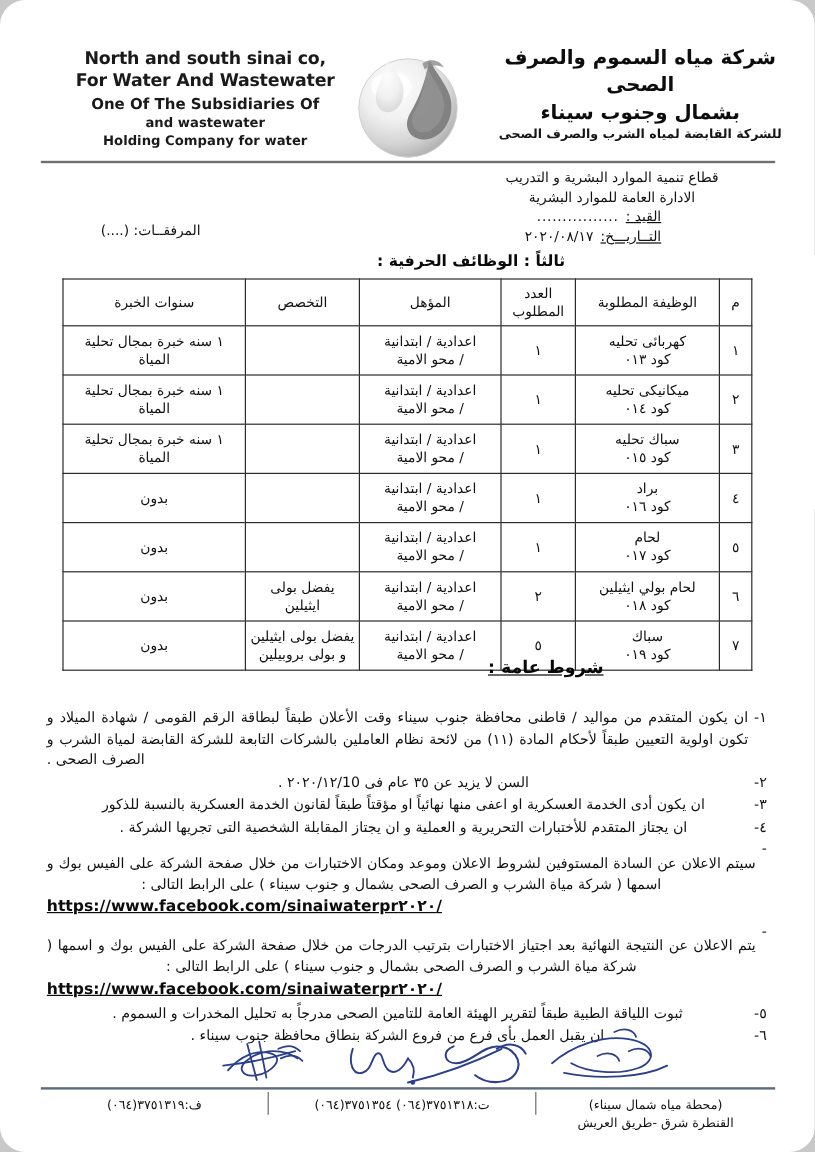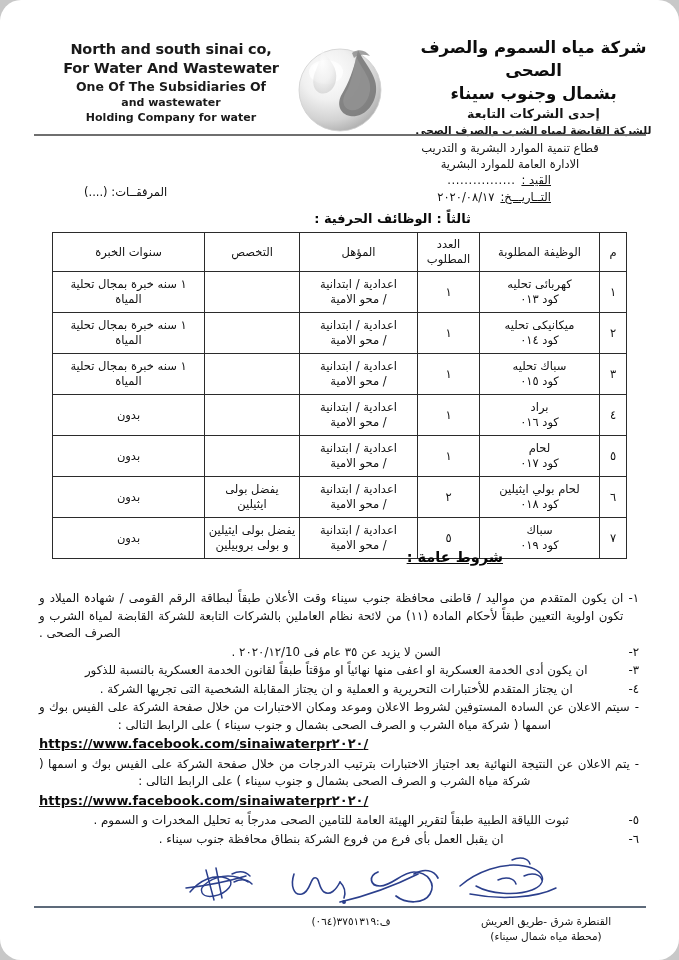--- a/index.html
+++ b/index.html
@@ -203,21 +203,21 @@
   }
   .cond-item.c1 .cond-text { text-align-last: left; }
   .cond-item.c2 .cond-text,
   .cond-item.c3 .cond-text,
   .cond-item.c4 .cond-text,
   .cond-item.c5 .cond-text,
   .cond-item.c6 .cond-text { text-align: center; text-align-last: center; }
   .cond-item.c2 .cond-text,
   .cond-item.c3 .cond-text,
   .cond-item.c4 .cond-text { padding-left: 10px; }
-  .cond-item.dash .cond-text { text-align: justify; text-align-last: center; }
+  .cond-item.dash .cond-text { text-align: justify; text-align-last: center; margin-top: 12px; }
   .link-line {
     text-align: left;
     direction: ltr;
     font-size: 13px;
     font-weight: bold;
     text-decoration: underline;
     color: #0d0d0d;
     margin: 1px 0 3px 0;
     padding-right: 40px;
   }
@@ -295,21 +295,20 @@
         <path d="M60 17 C66 12 74 14 78 20 C72 18 66 18 62 22 Z" fill="#8a8a8a" opacity="0.8"></path>
         <ellipse cx="34" cy="36" rx="17" ry="12" fill="#ffffff" opacity="0.75"></ellipse>
         <ellipse cx="29" cy="32" rx="8" ry="5" fill="#ffffff" opacity="0.95"></ellipse>
         <path d="M30 14 C38 24 46 32 44 44 C42 56 32 60 26 56 C20 52 20 42 24 34 C27 27 29 20 30 14 Z" fill="url(#gdrop)" opacity="0.55"></path>
       </svg>
     </div>
 
     <div class="hdr-ar">
       <div class="a1">شركة مياه السموم والصرف الصحى</div>
       <div class="a1">بشمال وجنوب سيناء</div>
-      <div class="a2">إحدى الشركات التابعة</div>
       <div class="a3">للشركة القابضة لمياه الشرب والصرف الصحى</div>
     </div>
 
     <div class="hdr-rule"></div>
   </div>
 
   <div class="sector-block">
     <span class="sline">قطاع تنمية الموارد البشرية و التدريب</span>
     <span class="sline">الادارة العامة للموارد البشرية</span>
   </div>
@@ -574,19 +573,20 @@
         <path d="M512 8 C520 4 528 6 530 12"></path>
         <path d="M524 24 C532 20 540 22 542 28"></path>
         <path d="M498 28 C506 24 514 26 516 32"></path>
       </g>
     </svg>
   </div>
 
   <div class="foot-rule"></div>
   <div class="footer">
     <div class="foot-cell foot-addr">
+      <span>(محطة مياه شمال سيناء)</span>
       <span>القنطرة شرق -طريق العريش</span>
-      <span>(محطة مياه شمال سيناء)</span>
-    </div>
+    </div>
+    <div class="foot-cell foot-tel">ت:٣٧٥١٣١٨(٠٦٤) ٣٧٥١٣٥٤(٠٦٤)</div>
     <div class="foot-cell foot-fax">ف:٣٧٥١٣١٩(٠٦٤)</div>
   </div>
 
 </div>
 
 </body></html>

